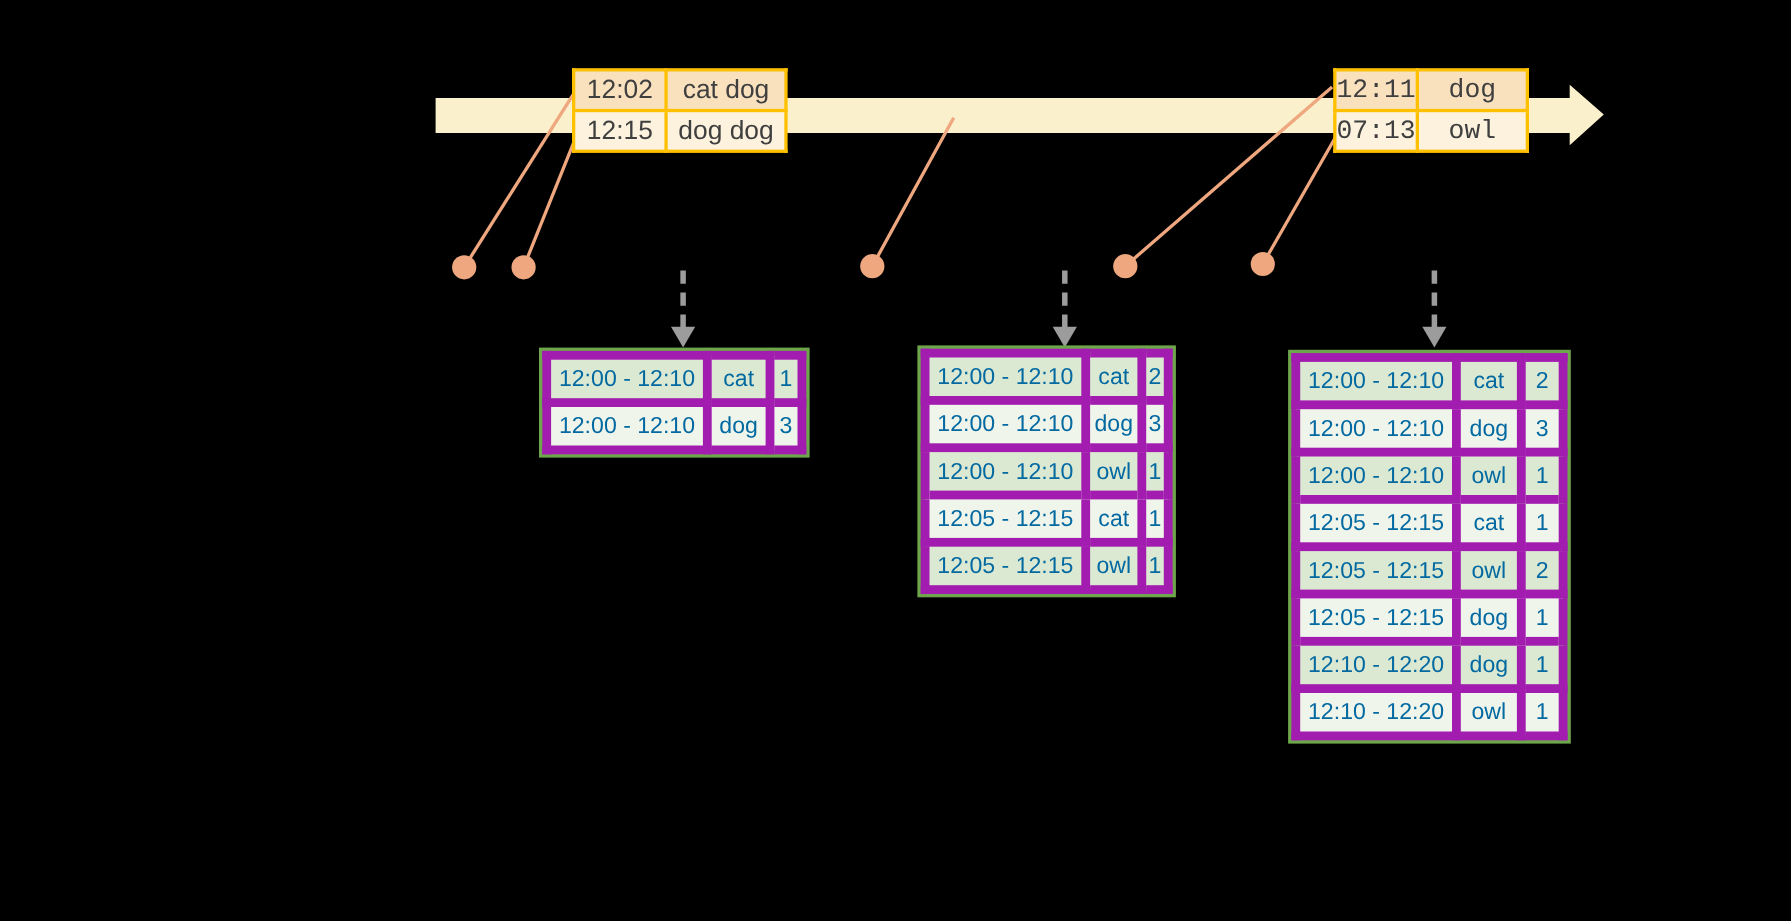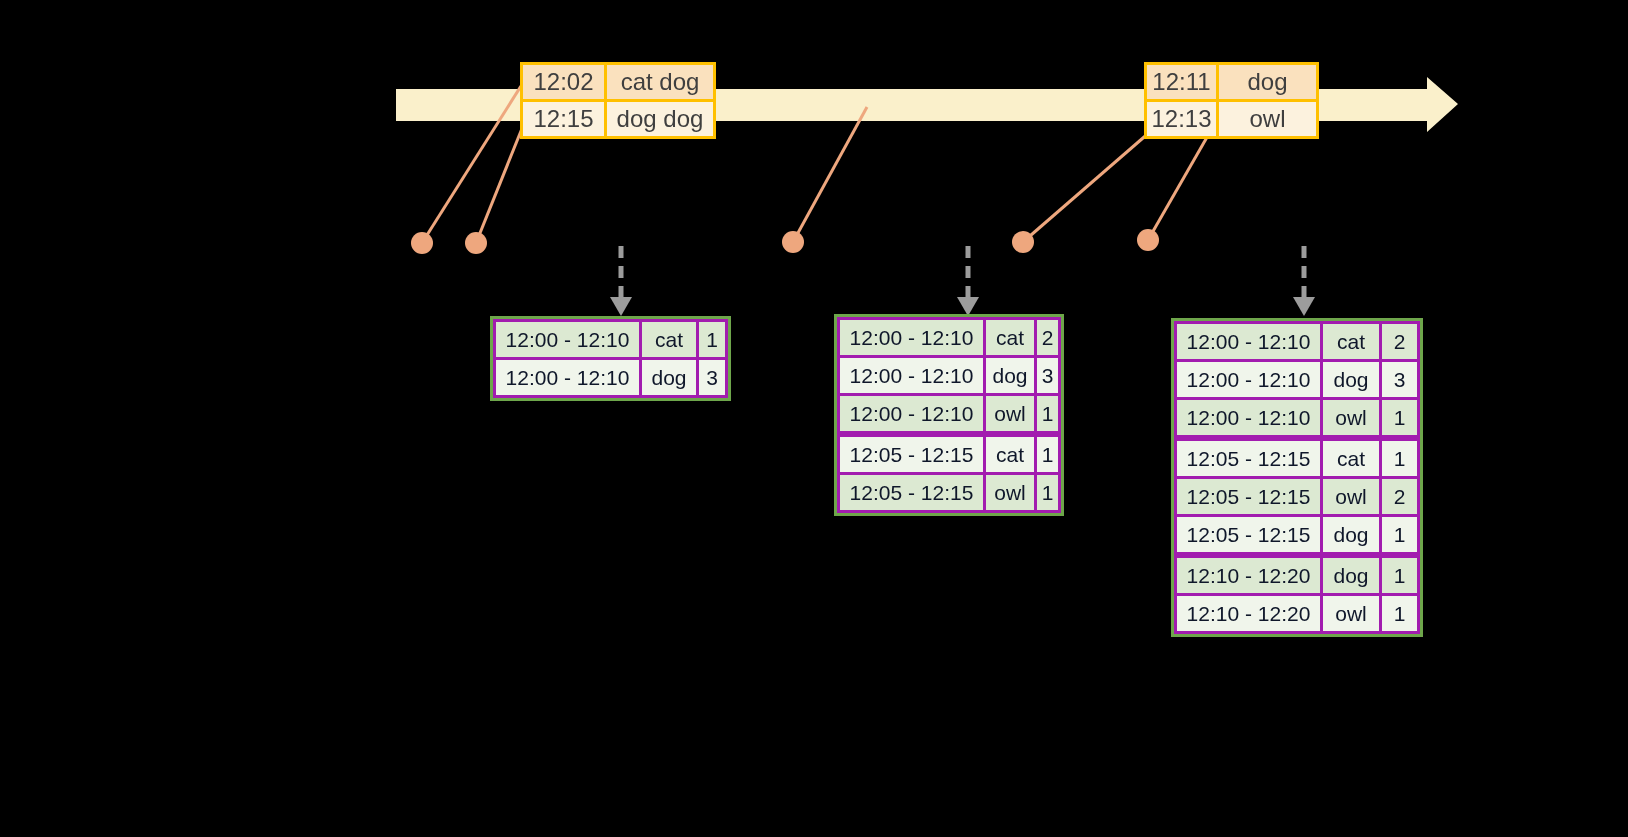--- a/index.html
+++ b/index.html
@@ -15,22 +15,22 @@
     border:3px solid #FFC000;text-align:center;vertical-align:middle;
     color:#3F3F3F;font-size:24px;padding:0;height:34px;
   }
   .otable .peach td{background:#FAE1BE;}
   .otable .cream td{background:#FCF2DE;}
 
   
   .gwrap{position:absolute;background:#6EA64B;padding:3px;z-index:3;}
   .gtable{border-collapse:collapse;table-layout:fixed;}
   .gtable td{
-    border:3px solid #a21caf;text-align:center;vertical-align:middle;
-    color:#0f172a;font-size:21px;padding:0;height:35px;
+    border:8px solid #a21caf;text-align:center;vertical-align:middle;
+    color:#0369a1;font-size:21px;padding:0;height:35px;
   }
   .gtable .ga td{background:#DCE9D2;}
   .gtable .gb td{background:#F0F5EB;}
   .gtable tr.gend td{border-bottom-width:6px;}
 </style>
 </head>
 <body>
 
 <div class="canvas">
 
@@ -75,32 +75,32 @@
       <td>cat dog</td>
     </tr>
     <tr class="cream">
       <td>12:15</td>
       <td>dog dog</td>
     </tr>
   </tbody>
     </table>
 
 
-  <table class="otable" style="left:1144px;top:62px;">
+  <table class="otable" style="left:1212px;top:62px;font-family:Liberation Mono, monospace;">
     <colgroup>
         <col style="width:72px">
         <col style="width:100px">
       </colgroup>
     <tbody>
         <tr class="peach">
       <td>12:11</td>
       <td>dog</td>
     </tr>
     <tr class="cream">
-      <td>12:13</td>
+      <td>07:13</td>
       <td>owl</td>
     </tr>
   </tbody>
     </table>
 
   <div class="gwrap" style="left:490px;top:316px;">
     <table class="gtable">
       <colgroup>
           <col style="width:146px">
           <col style="width:57px">

